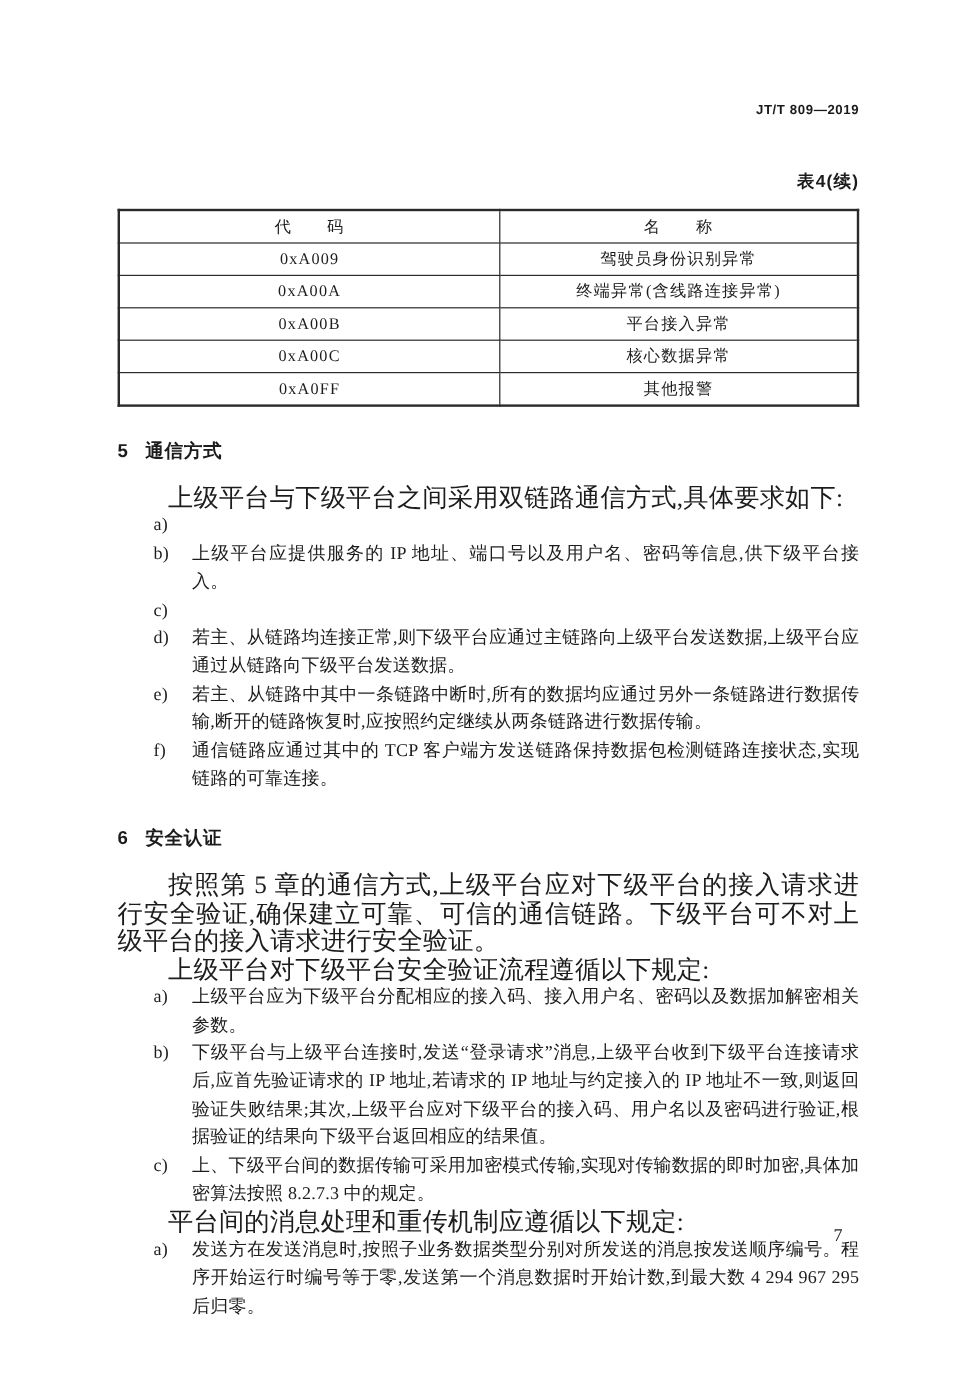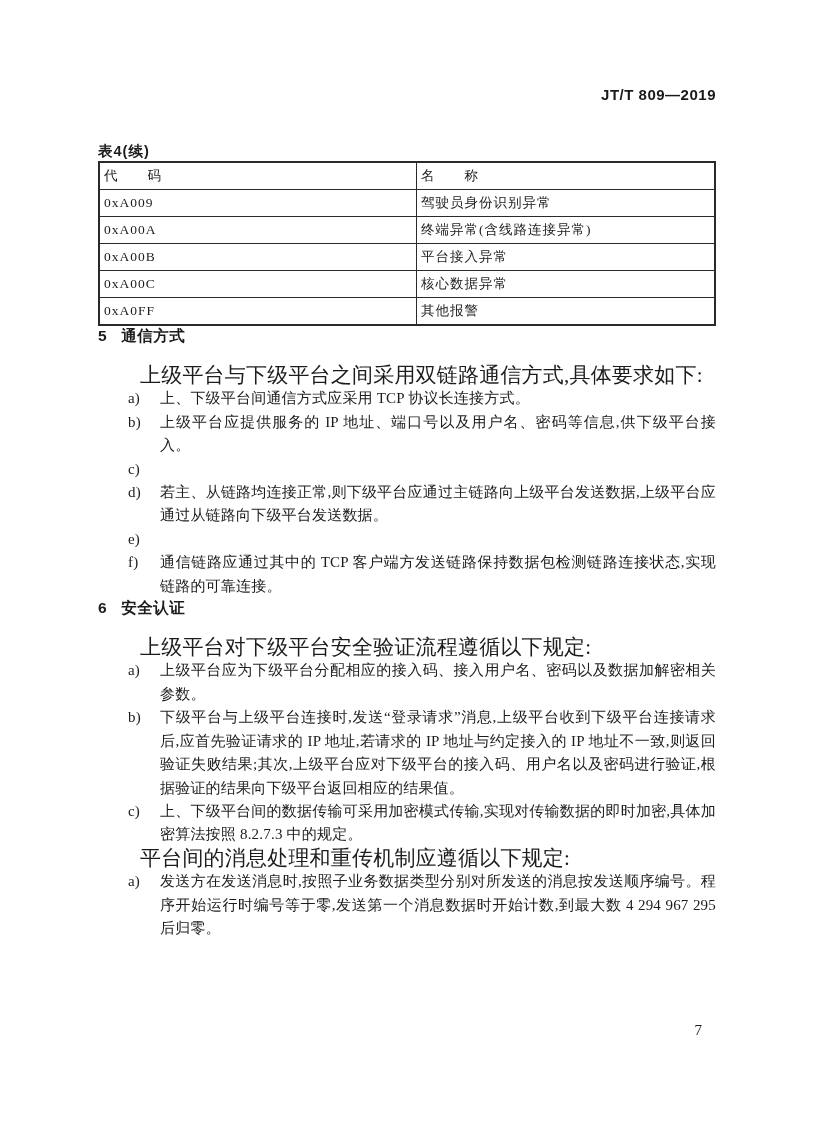--- a/index.html
+++ b/index.html
@@ -13,57 +13,59 @@
   .page {
     position: relative;
     width: 815px; height: 1144px;
     background: #fff;
   }
   .doc-header {
     position: absolute;
     top: 86px; right: 99px;
     font-family: "Liberation Sans", "DejaVu Sans", sans-serif;
     font-weight: bold;
-    font-size: 15px;
+    font-size: 11px;
     letter-spacing: 0.5px;
     color: #1a1a1a;
     text-align: right;
   }
   .content {
     position: absolute;
     left: 98px; top: 142px;
     width: 618px;
   }
   .table-caption {
-    text-align: left;
+    text-align: right;
     font-family: "Liberation Sans", "DejaVu Sans", sans-serif;
     font-weight: bold;
     font-size: 14.5px;
+    margin-bottom: 13px;
     letter-spacing: 1px;
   }
   table.code-table {
     width: 100%;
     border-collapse: collapse;
     border: 2px solid #2a2a2a;
     table-layout: fixed;
   }
   table.code-table td, table.code-table th {
     border: 1px solid #2a2a2a;
     height: 26px;
-    text-align: left;
+    text-align: center;
     vertical-align: middle;
     font-size: 13.5px;
     font-weight: normal;
     letter-spacing: 1px;
     padding: 0 4px;
   }
   .sec-heading {
     font-family: "Liberation Sans", "DejaVu Sans", sans-serif;
     font-weight: bold;
     font-size: 15.5px;
+    margin-top: 27px;
     margin-bottom: 17px;
     letter-spacing: 0.5px;
   }
   .sec-heading .sec-num { margin-right: 14px; }
   .para {
     font-size: 21px;
     line-height: 23.4px;
     text-indent: 2em;
     text-align: justify;
     margin: 0;
@@ -132,47 +134,48 @@
     </table>
 
     <div>
       <div class="sec-heading">
         <span class="sec-num">5</span><span>通信方式</span>
       </div>
       <p class="para">上级平台与下级平台之间采用双链路通信方式,具体要求如下:</p>
       <div class="list">
         <div class="list-item">
           <span class="item-label">a)</span>
-          <span class="item-text">上、下级平台间通信方式应采用 TCP 协议长连接方式。</span>
         </div>
         <div class="list-item">
           <span class="item-label">b)</span>
           <span class="item-text">上级平台应提供服务的 IP 地址、端口号以及用户名、密码等信息,供下级平台接入。</span>
         </div>
         <div class="list-item">
           <span class="item-label">c)</span>
         </div>
         <div class="list-item">
           <span class="item-label">d)</span>
           <span class="item-text">若主、从链路均连接正常,则下级平台应通过主链路向上级平台发送数据,上级平台应通过从链路向下级平台发送数据。</span>
         </div>
         <div class="list-item">
           <span class="item-label">e)</span>
+          <span class="item-text">若主、从链路中其中一条链路中断时,所有的数据均应通过另外一条链路进行数据传输,断开的链路恢复时,应按照约定继续从两条链路进行数据传输。</span>
         </div>
         <div class="list-item">
           <span class="item-label">f)</span>
           <span class="item-text">通信链路应通过其中的 TCP 客户端方发送链路保持数据包检测链路连接状态,实现链路的可靠连接。</span>
         </div>
       </div>
     </div>
 
     <div>
       <div class="sec-heading">
         <span class="sec-num">6</span><span>安全认证</span>
       </div>
+      <p class="para">按照第 5 章的通信方式,上级平台应对下级平台的接入请求进行安全验证,确保建立可靠、可信的通信链路。下级平台可不对上级平台的接入请求进行安全验证。</p>
       <p class="para">上级平台对下级平台安全验证流程遵循以下规定:</p>
       <div class="list">
         <div class="list-item">
           <span class="item-label">a)</span>
           <span class="item-text">上级平台应为下级平台分配相应的接入码、接入用户名、密码以及数据加解密相关参数。</span>
         </div>
         <div class="list-item">
           <span class="item-label">b)</span>
           <span class="item-text">下级平台与上级平台连接时,发送“登录请求”消息,上级平台收到下级平台连接请求后,应首先验证请求的 IP 地址,若请求的 IP 地址与约定接入的 IP 地址不一致,则返回验证失败结果;其次,上级平台应对下级平台的接入码、用户名以及密码进行验证,根据验证的结果向下级平台返回相应的结果值。</span>
         </div>

